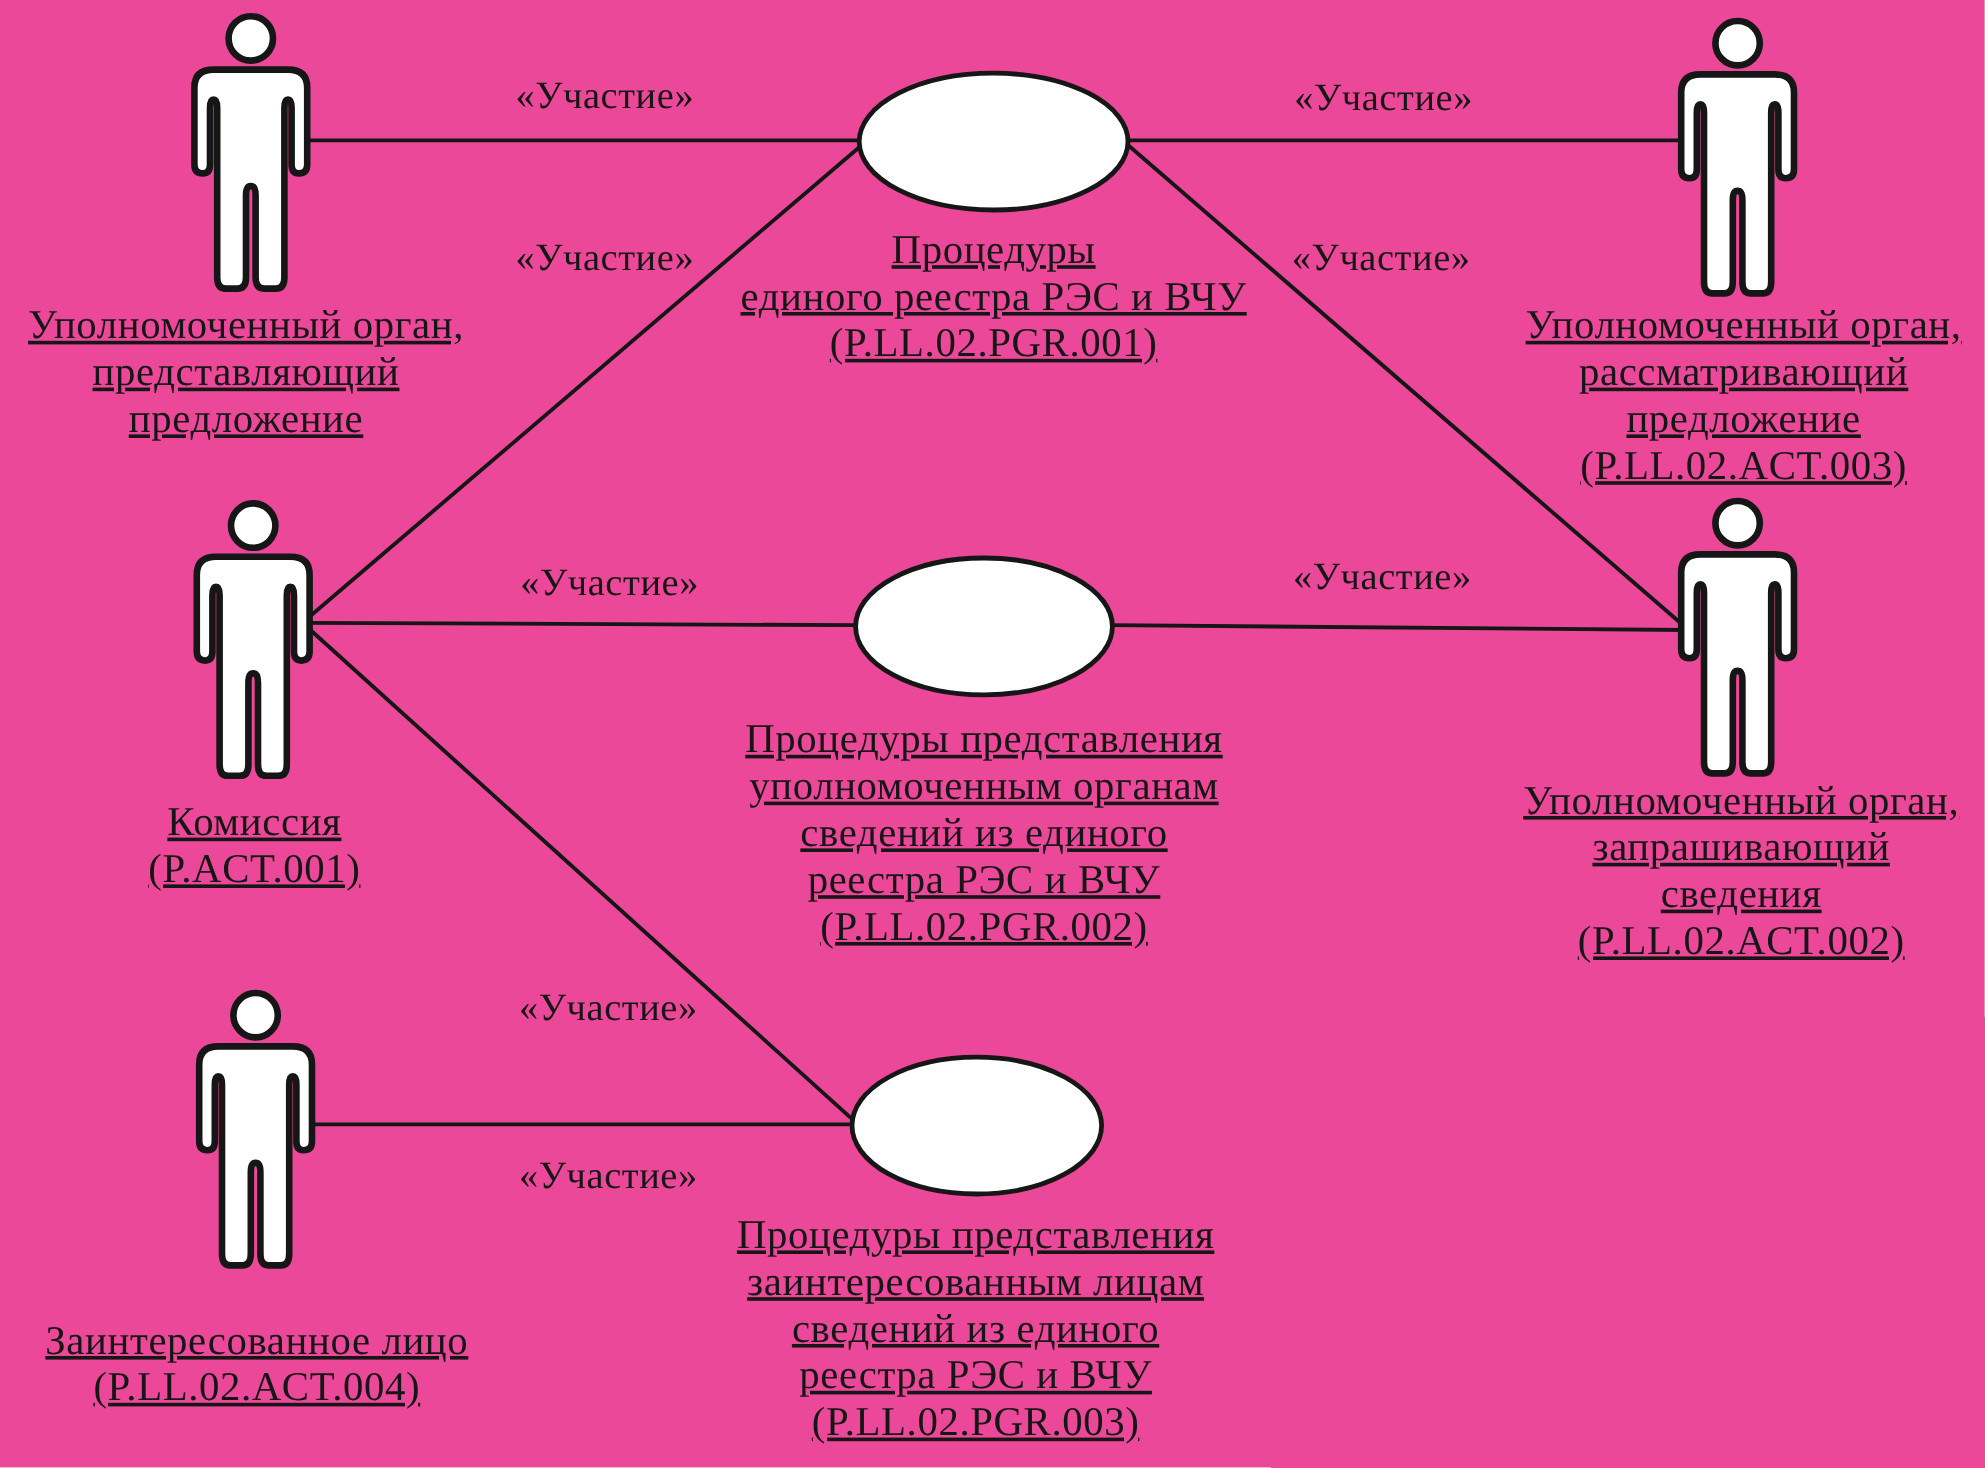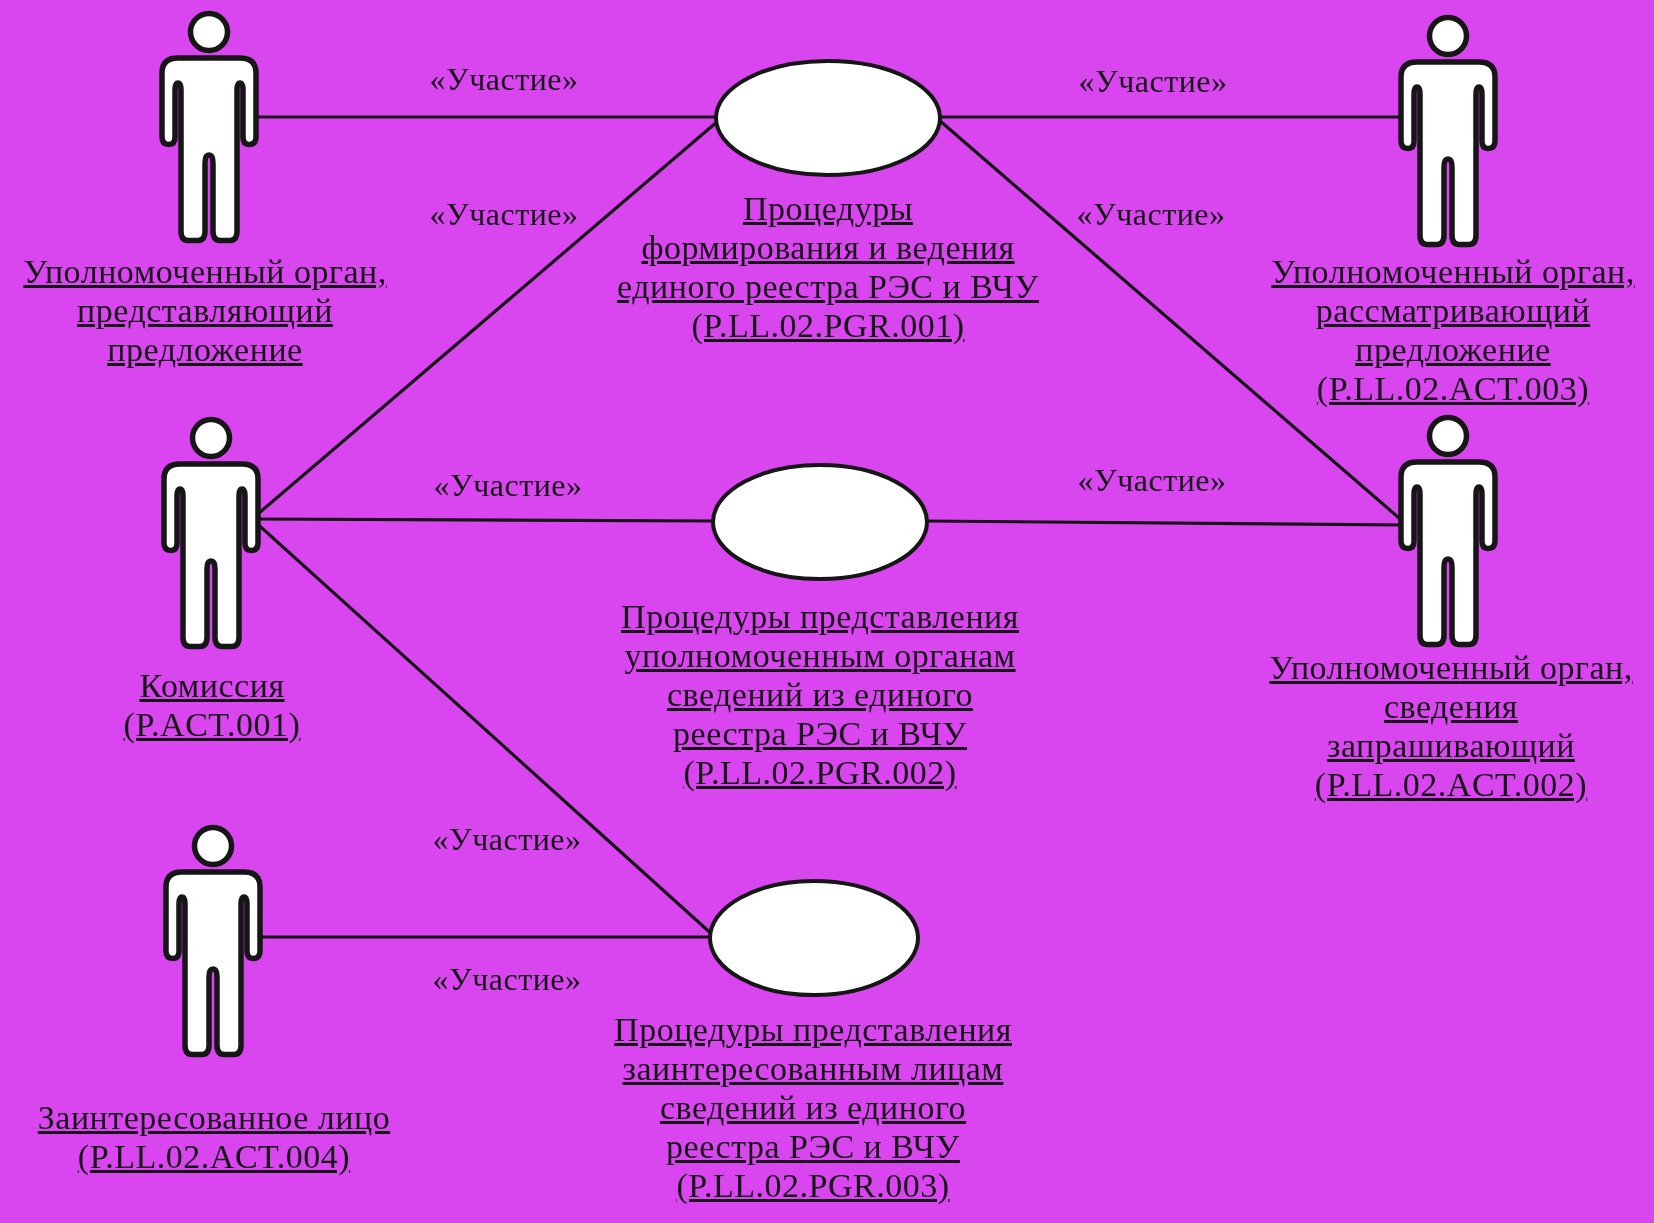--- a/index.html
+++ b/index.html
@@ -1,19 +1,19 @@
 <!DOCTYPE html>
 <html><head>
 <meta charset="utf-8">
 <style>
   html,body{margin:0;padding:0;background:#ffffff;}
   .canvas{
     position:relative;
     width:1654px;height:1223px;
-    background:#d946ef;
+    background:#ec4899;
     overflow:hidden;
     font-family:"Liberation Serif", serif;
     color:#161616;
   }
   .layer{position:absolute;left:0;top:0;}
   .txt{
     position:absolute;
     transform:translateX(-50%);
     text-align:center;
     white-space:nowrap;
@@ -86,28 +86,27 @@
 
   <div class="txt name" style="left:1453px;top:252px">
     <div>Уполномоченный орган,</div>
     <div>рассматривающий</div>
     <div>предложение</div>
     <div>(P.LL.02.ACT.003)</div>
   </div>
 
   <div class="txt name" style="left:1451px;top:648px">
     <div>Уполномоченный орган,</div>
+    <div>запрашивающий</div>
     <div>сведения</div>
-    <div>запрашивающий</div>
     <div>(P.LL.02.ACT.002)</div>
   </div>
 
   <div class="txt name" style="left:828px;top:189px">
     <div>Процедуры</div>
-    <div>формирования и ведения</div>
     <div>единого реестра РЭС и ВЧУ</div>
     <div>(P.LL.02.PGR.001)</div>
   </div>
 
   <div class="txt name" style="left:820px;top:597px">
     <div>Процедуры представления</div>
     <div>уполномоченным органам</div>
     <div>сведений из единого</div>
     <div>реестра РЭС и ВЧУ</div>
     <div>(P.LL.02.PGR.002)</div>

